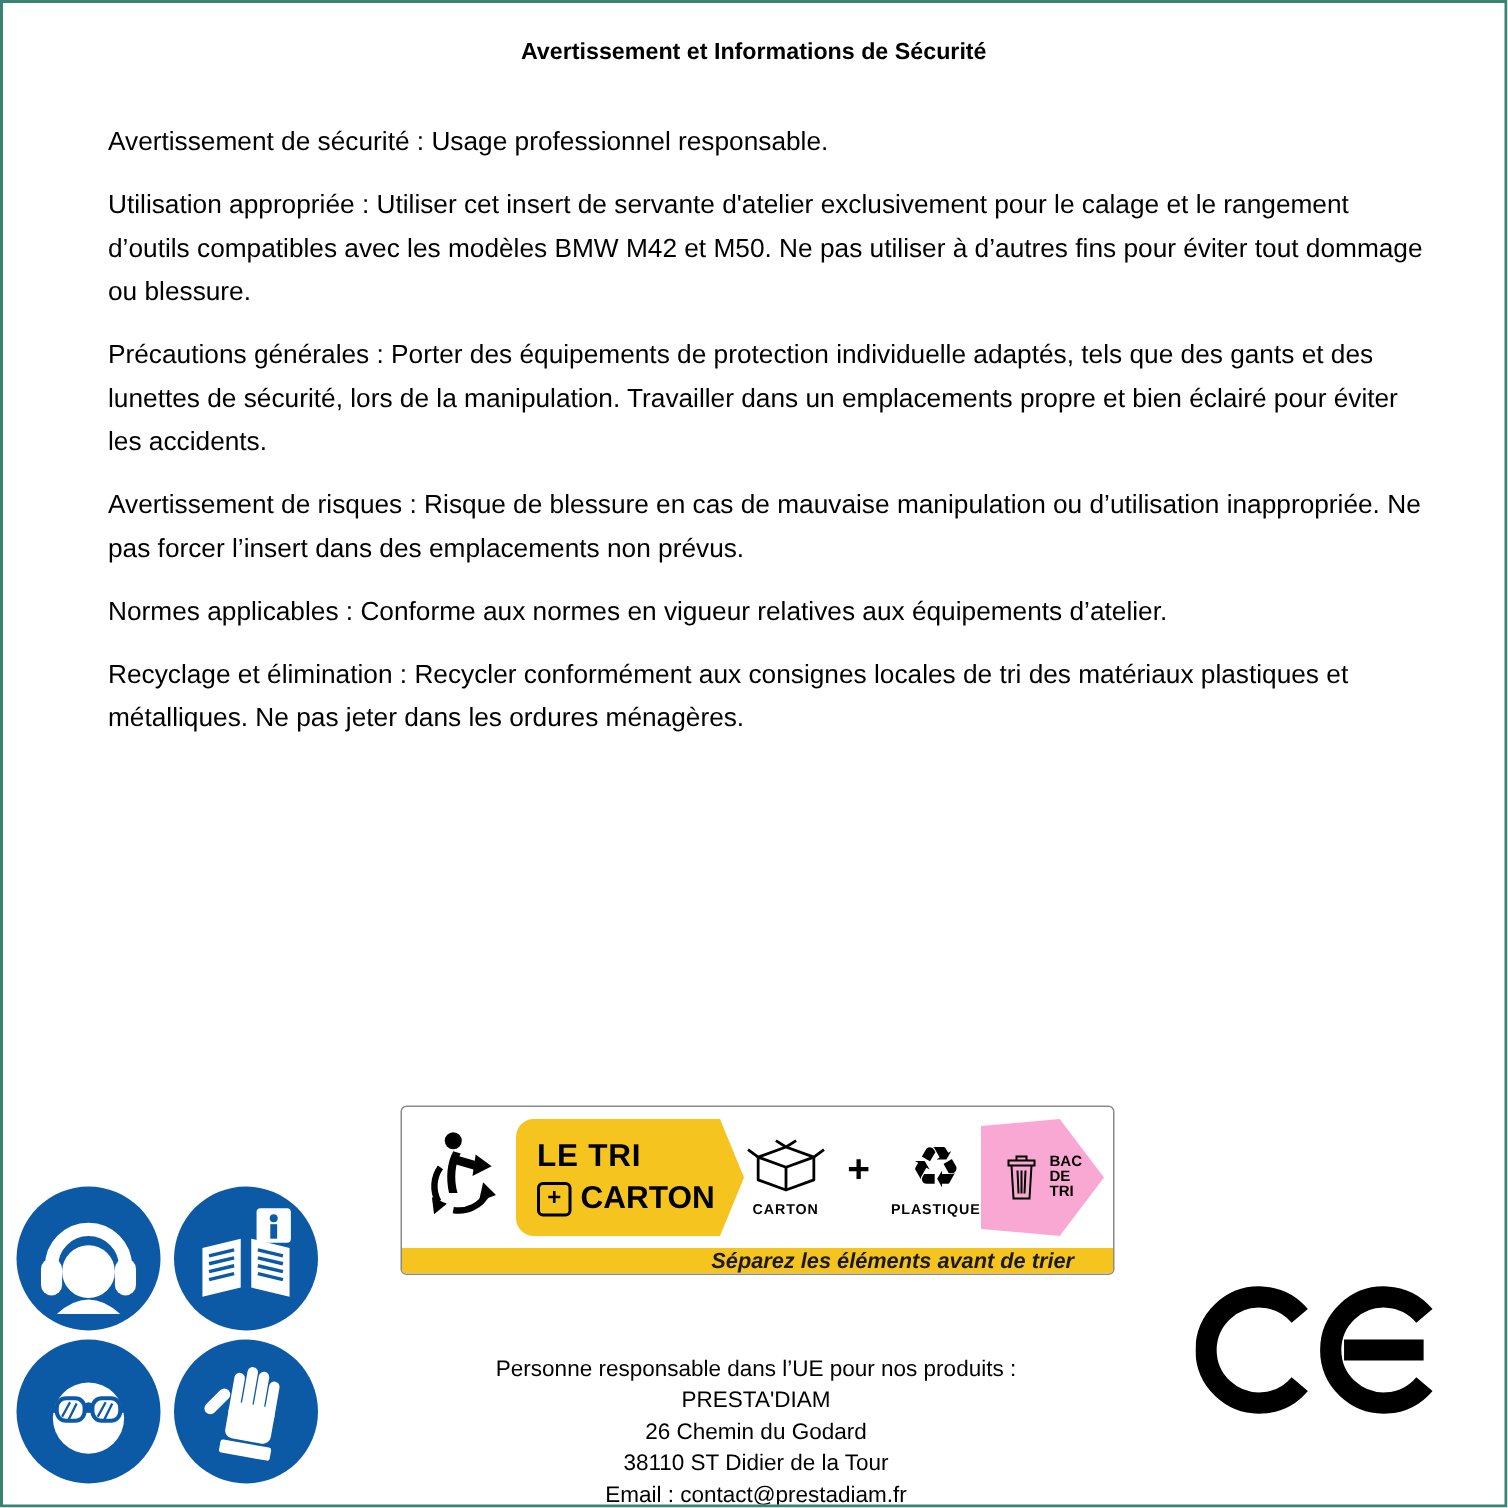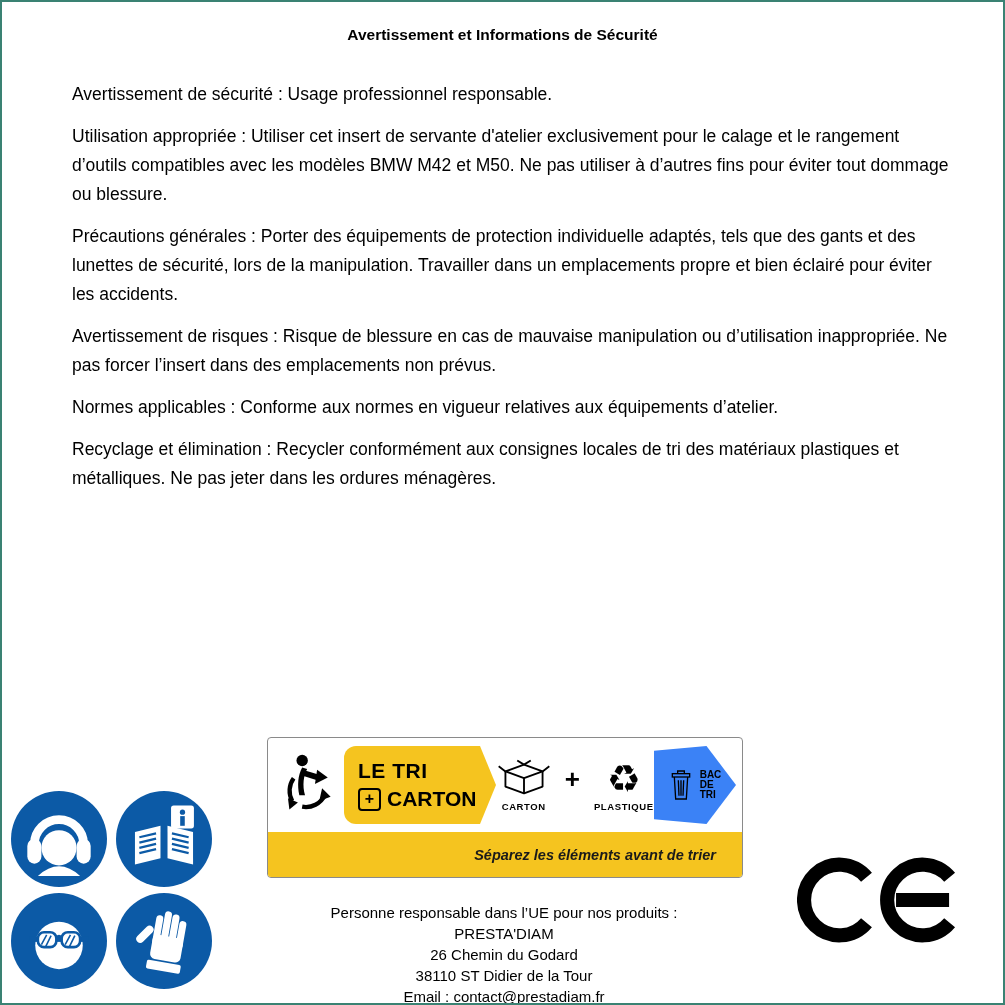--- a/index.html
+++ b/index.html
@@ -50,27 +50,27 @@
     width:19px; height:19px; border:2.5px solid #000; border-radius:4px;
     display:flex; align-items:center; justify-content:center;
     font-size:16px; font-weight:bold; line-height:1;
   }
   .materials { flex:1; display:flex; align-items:center; justify-content:center; gap:14px; }
   .material { display:flex; flex-direction:column; align-items:center; gap:2px; }
   .material .mlabel { font-size:9.5px; font-weight:bold; letter-spacing:.6px; }
   .mat-plus { font-size:26px; font-weight:bold; margin-top:-12px; }
   .recycle-glyph { font-size:38px; line-height:40px; }
   .pennant {
-    flex:none; width:82px; height:78px; margin-right:6px; background:#3b82f6;
+    flex:none; width:82px; height:78px; margin-right:6px; background:#f9a8d4;
     clip-path:polygon(0 6%, 64% 0%, 100% 50%, 64% 100%, 0 94%);
     display:flex; align-items:center; justify-content:center; gap:7px;
   }
   .bin-text { font-size:10px; font-weight:bold; line-height:10px; text-align:left; }
   .card-footer {
-    background:#F5C41F; height:45px; display:flex; align-items:center;
+    background:#F5C41F; height:17px; display:flex; align-items:center;
     justify-content:flex-end; padding-right:26px;
     font-style:italic; font-weight:bold; font-size:14.5px; color:#1a1a1a;
   }
 
   
   .responsible {
     position:absolute; left:240px; top:900px; width:524px; text-align:center;
     font-size:15px; font-weight:normal; line-height:21px;
   }
 

